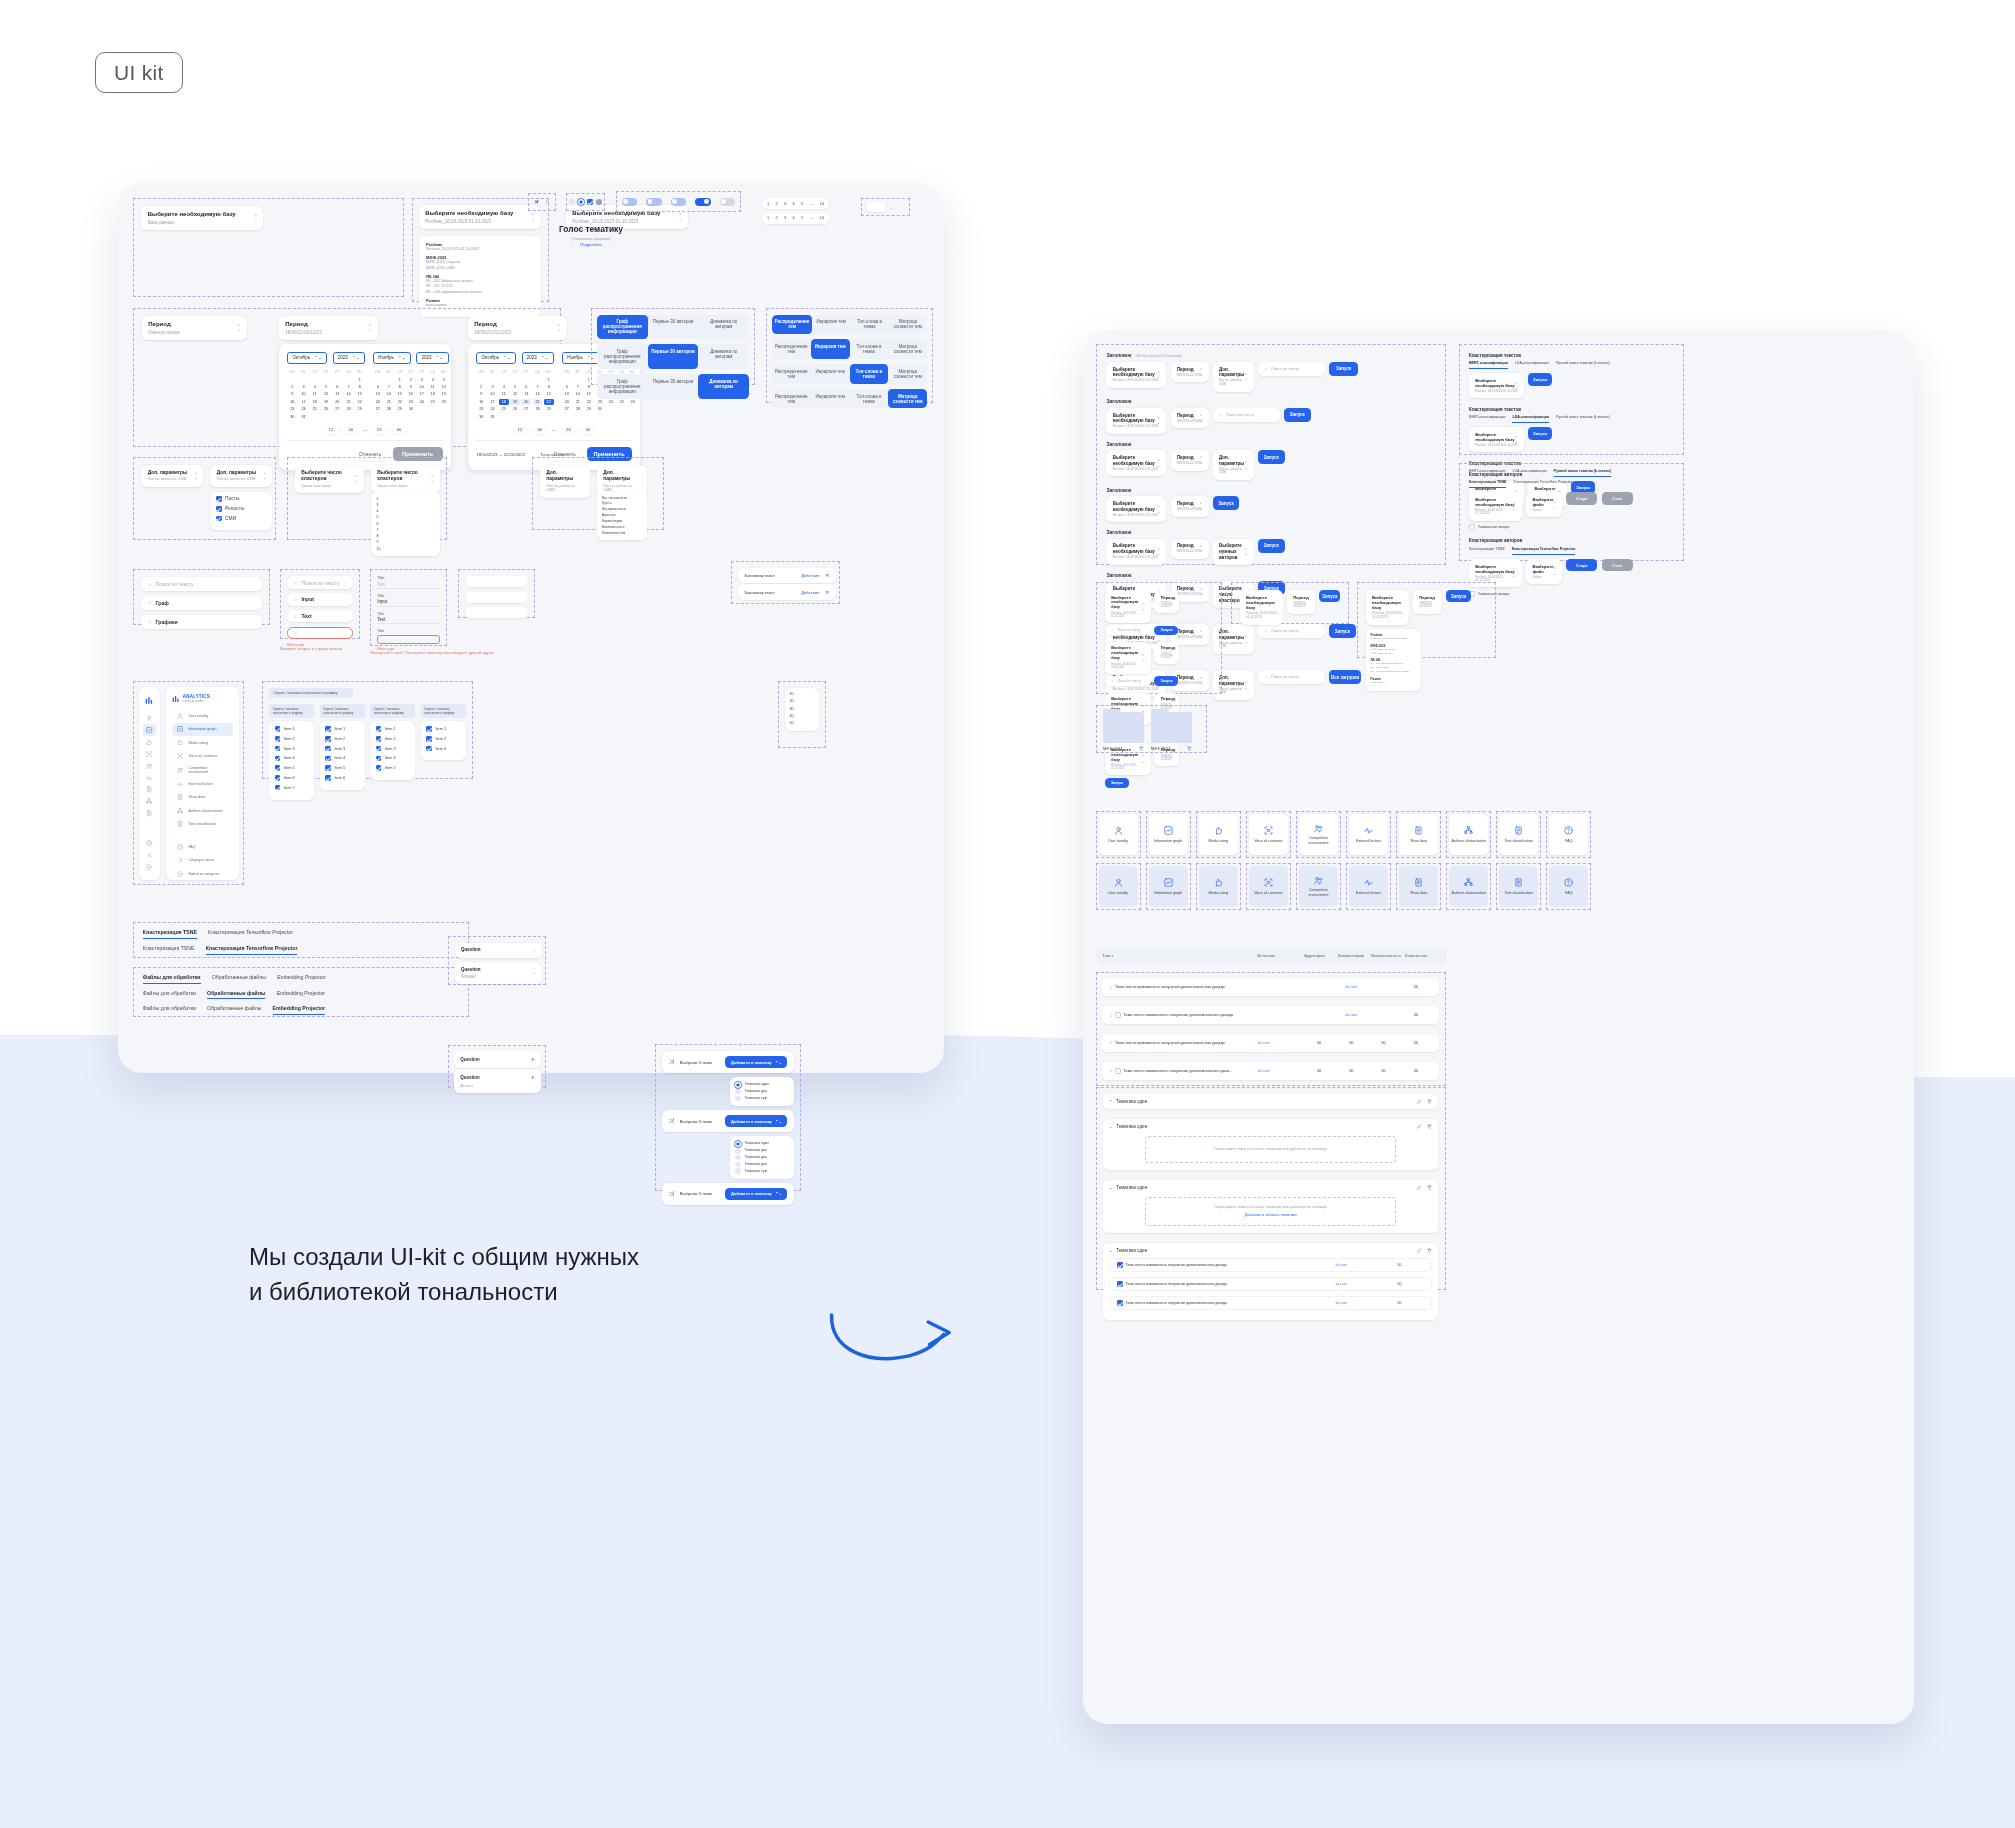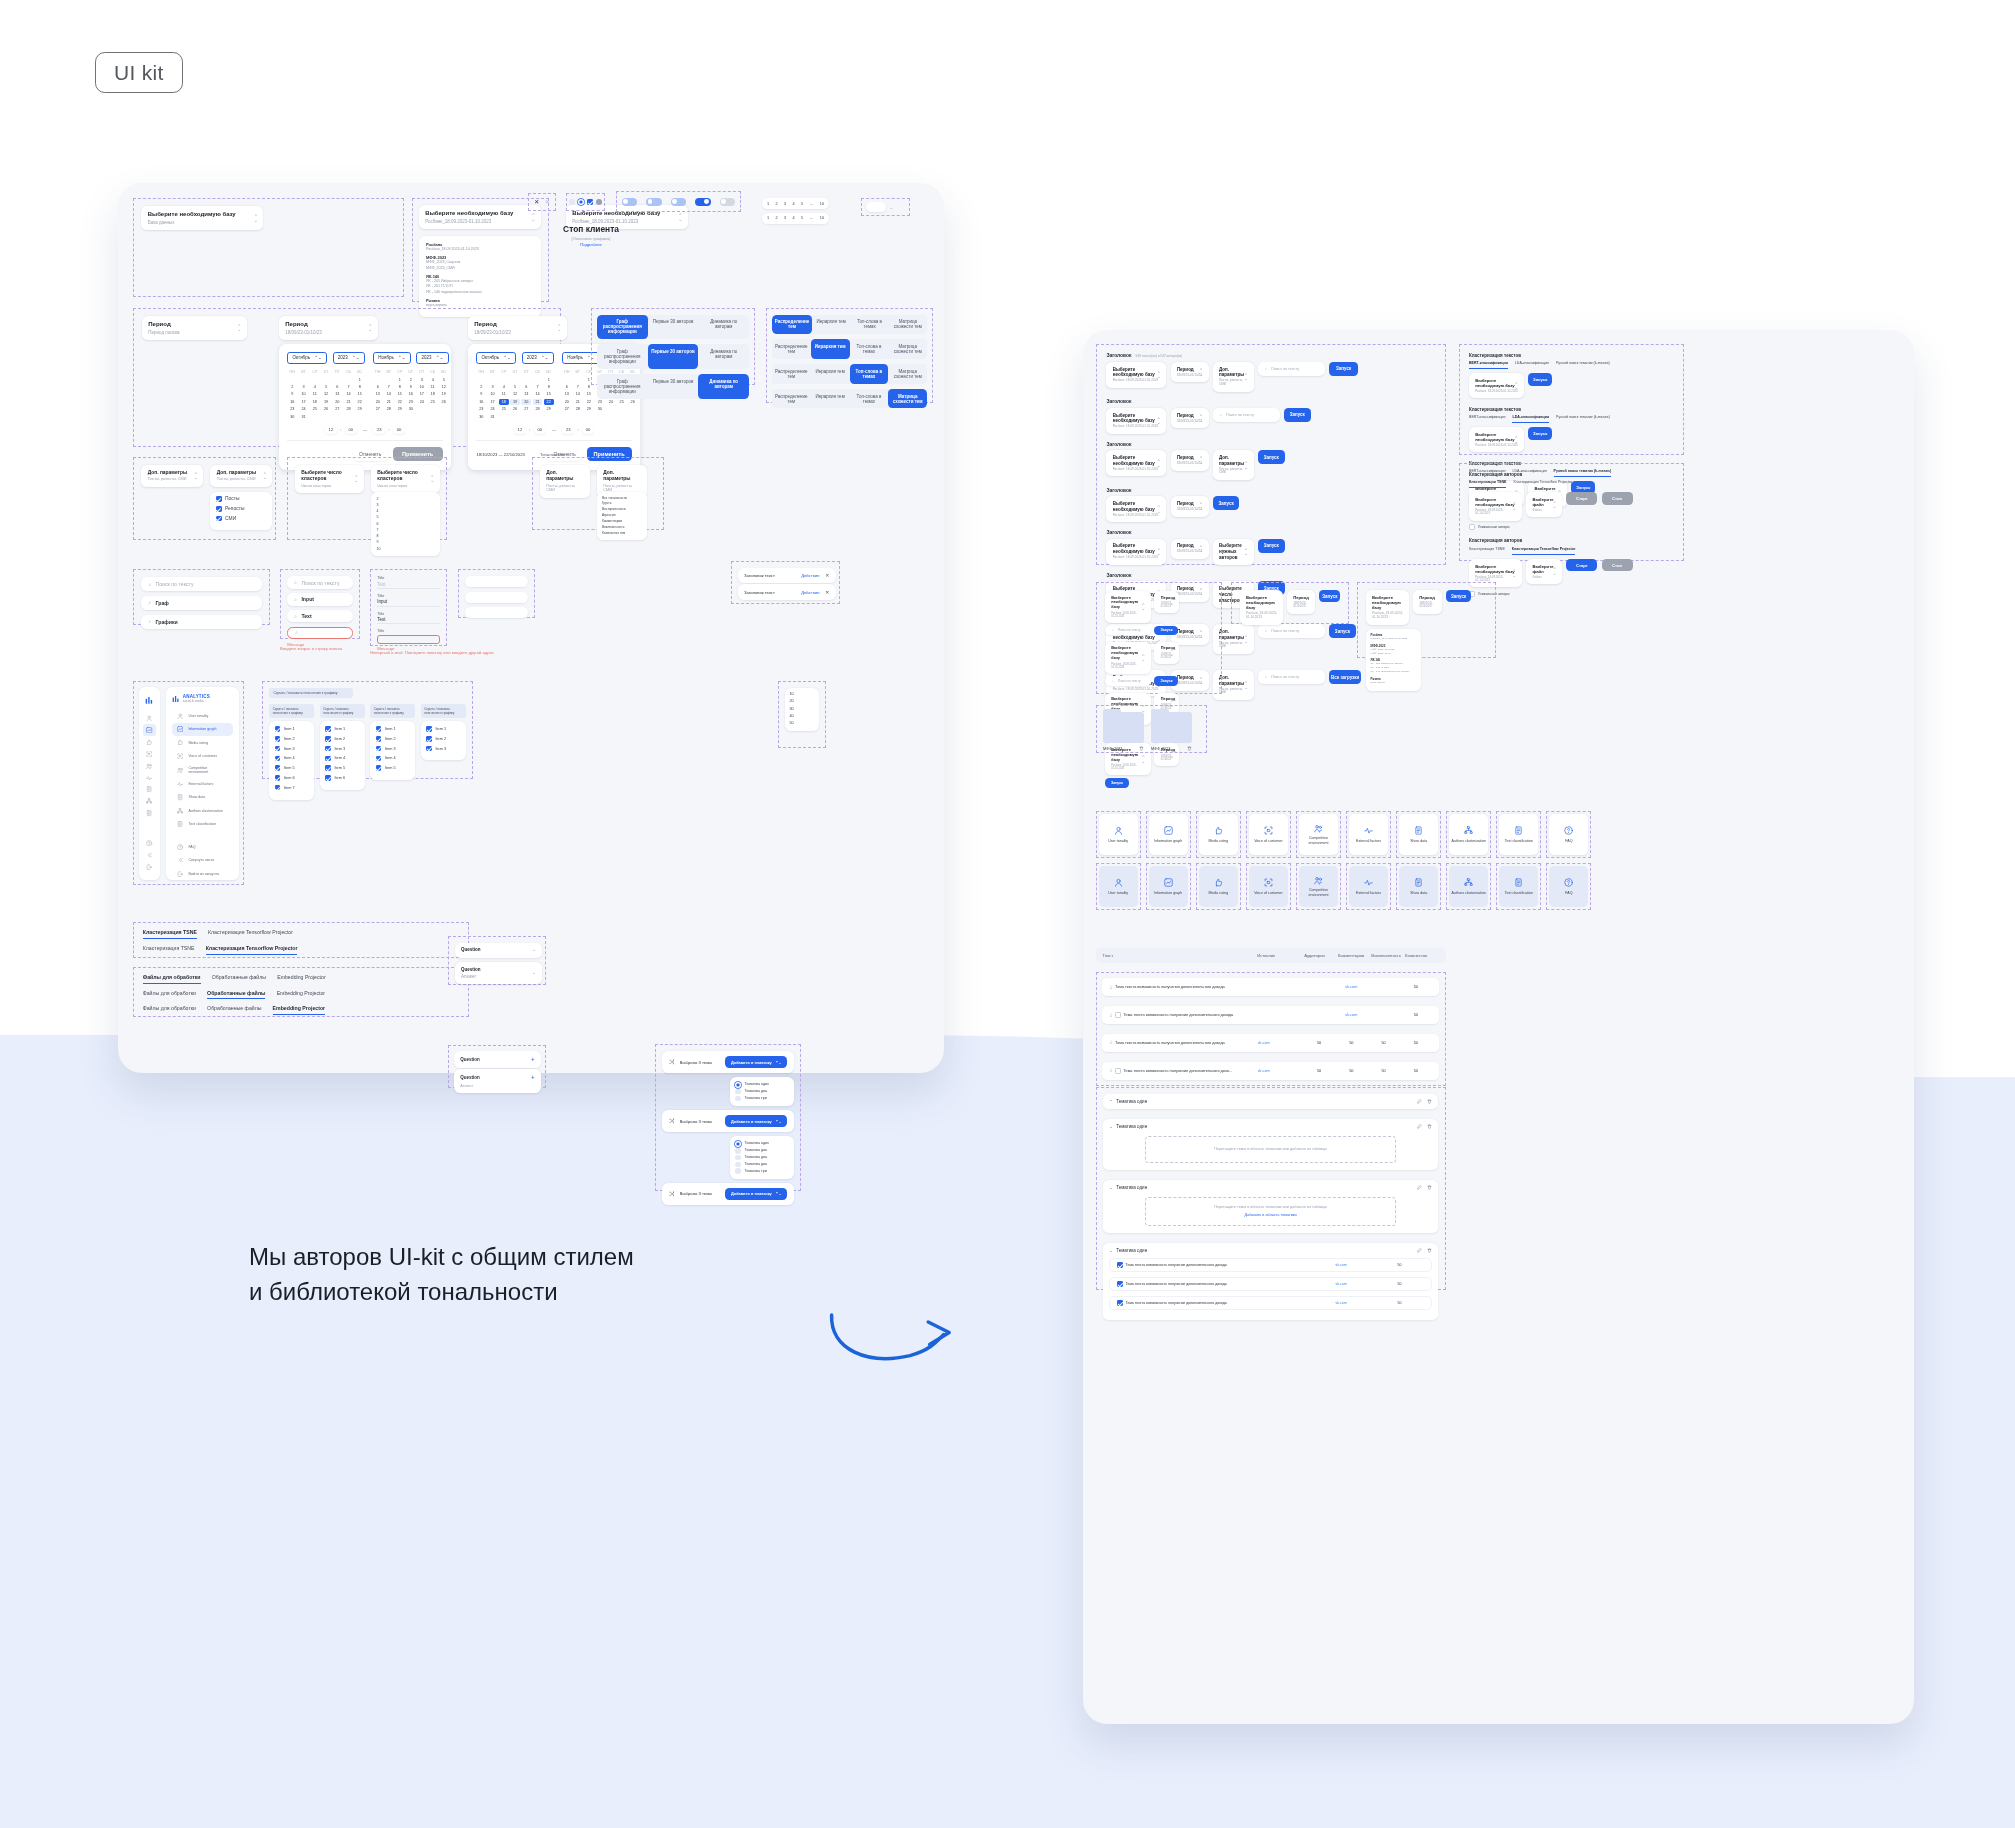--- a/index.html
+++ b/index.html
@@ -192,21 +192,21 @@
 
   <div class="dash" style="position:absolute;left:498px;top:8.4px;width:125px;height:21px;display:flex;align-items:center;justify-content:space-around;">
     <span class="toggle"></span>
     <span class="toggle"></span>
     <span class="toggle"></span>
     <span class="toggle on"></span>
     <span class="toggle off"></span>
   </div>
 
   <div style="position:absolute;left:431px;top:41px;text-align:center;width:84px;">
-    <div class="legend-title">Стоп клиента</div>
+    <div class="legend-title">Голос тематику</div>
     <div class="small-muted" style="margin-top:2.1px;">[Описание графика]</div>
     <div style="font-size:4.2px;color:#2563eb;margin-top:1.4px;">Подробнее</div>
   </div>
 
   <div style="position:absolute;left:644px;top:15.4px;width:67px;">
     <div class="card" style="padding:3.5px 4.2px;margin-bottom:3.5px;">
       <div style="display:flex;gap:4.9px;font-size:3.8px;color:#3d4350;justify-content:space-around;">
         <span>1</span>
           <span>2</span>
           <span>3</span>
@@ -1900,20 +1900,20 @@
             <span>Тема текста возможность получения дополнительного дохода</span>
           </div>
           <div style="width:22%;text-align:center;"><span class="lnk">vk.com</span></div>
           <div style="width:16%;text-align:center;">50</div>
         </div>
       </div>
     </div>
 </div>
 
 <div class="headline">
-  <div>Мы авторов UI-kit с общим стилем</div>
+  <div>Мы создали UI-kit с общим нужных</div>
   <div>и библиотекой тональности</div>
 </div>
 <svg class="arrow" width="140" height="84" viewBox="0 0 200 120">
   <path d="M8 20 C 6 70, 60 92, 120 78 C 150 70, 160 56, 168 48" stroke="#1b63d8" stroke-width="5" fill="none" stroke-linecap="round"></path>
   <path d="M146 30 L 176 45 L 148 62" stroke="#1b63d8" stroke-width="5" fill="none" stroke-linecap="round" stroke-linejoin="round"></path>
 </svg>
 
 
 </body></html>

